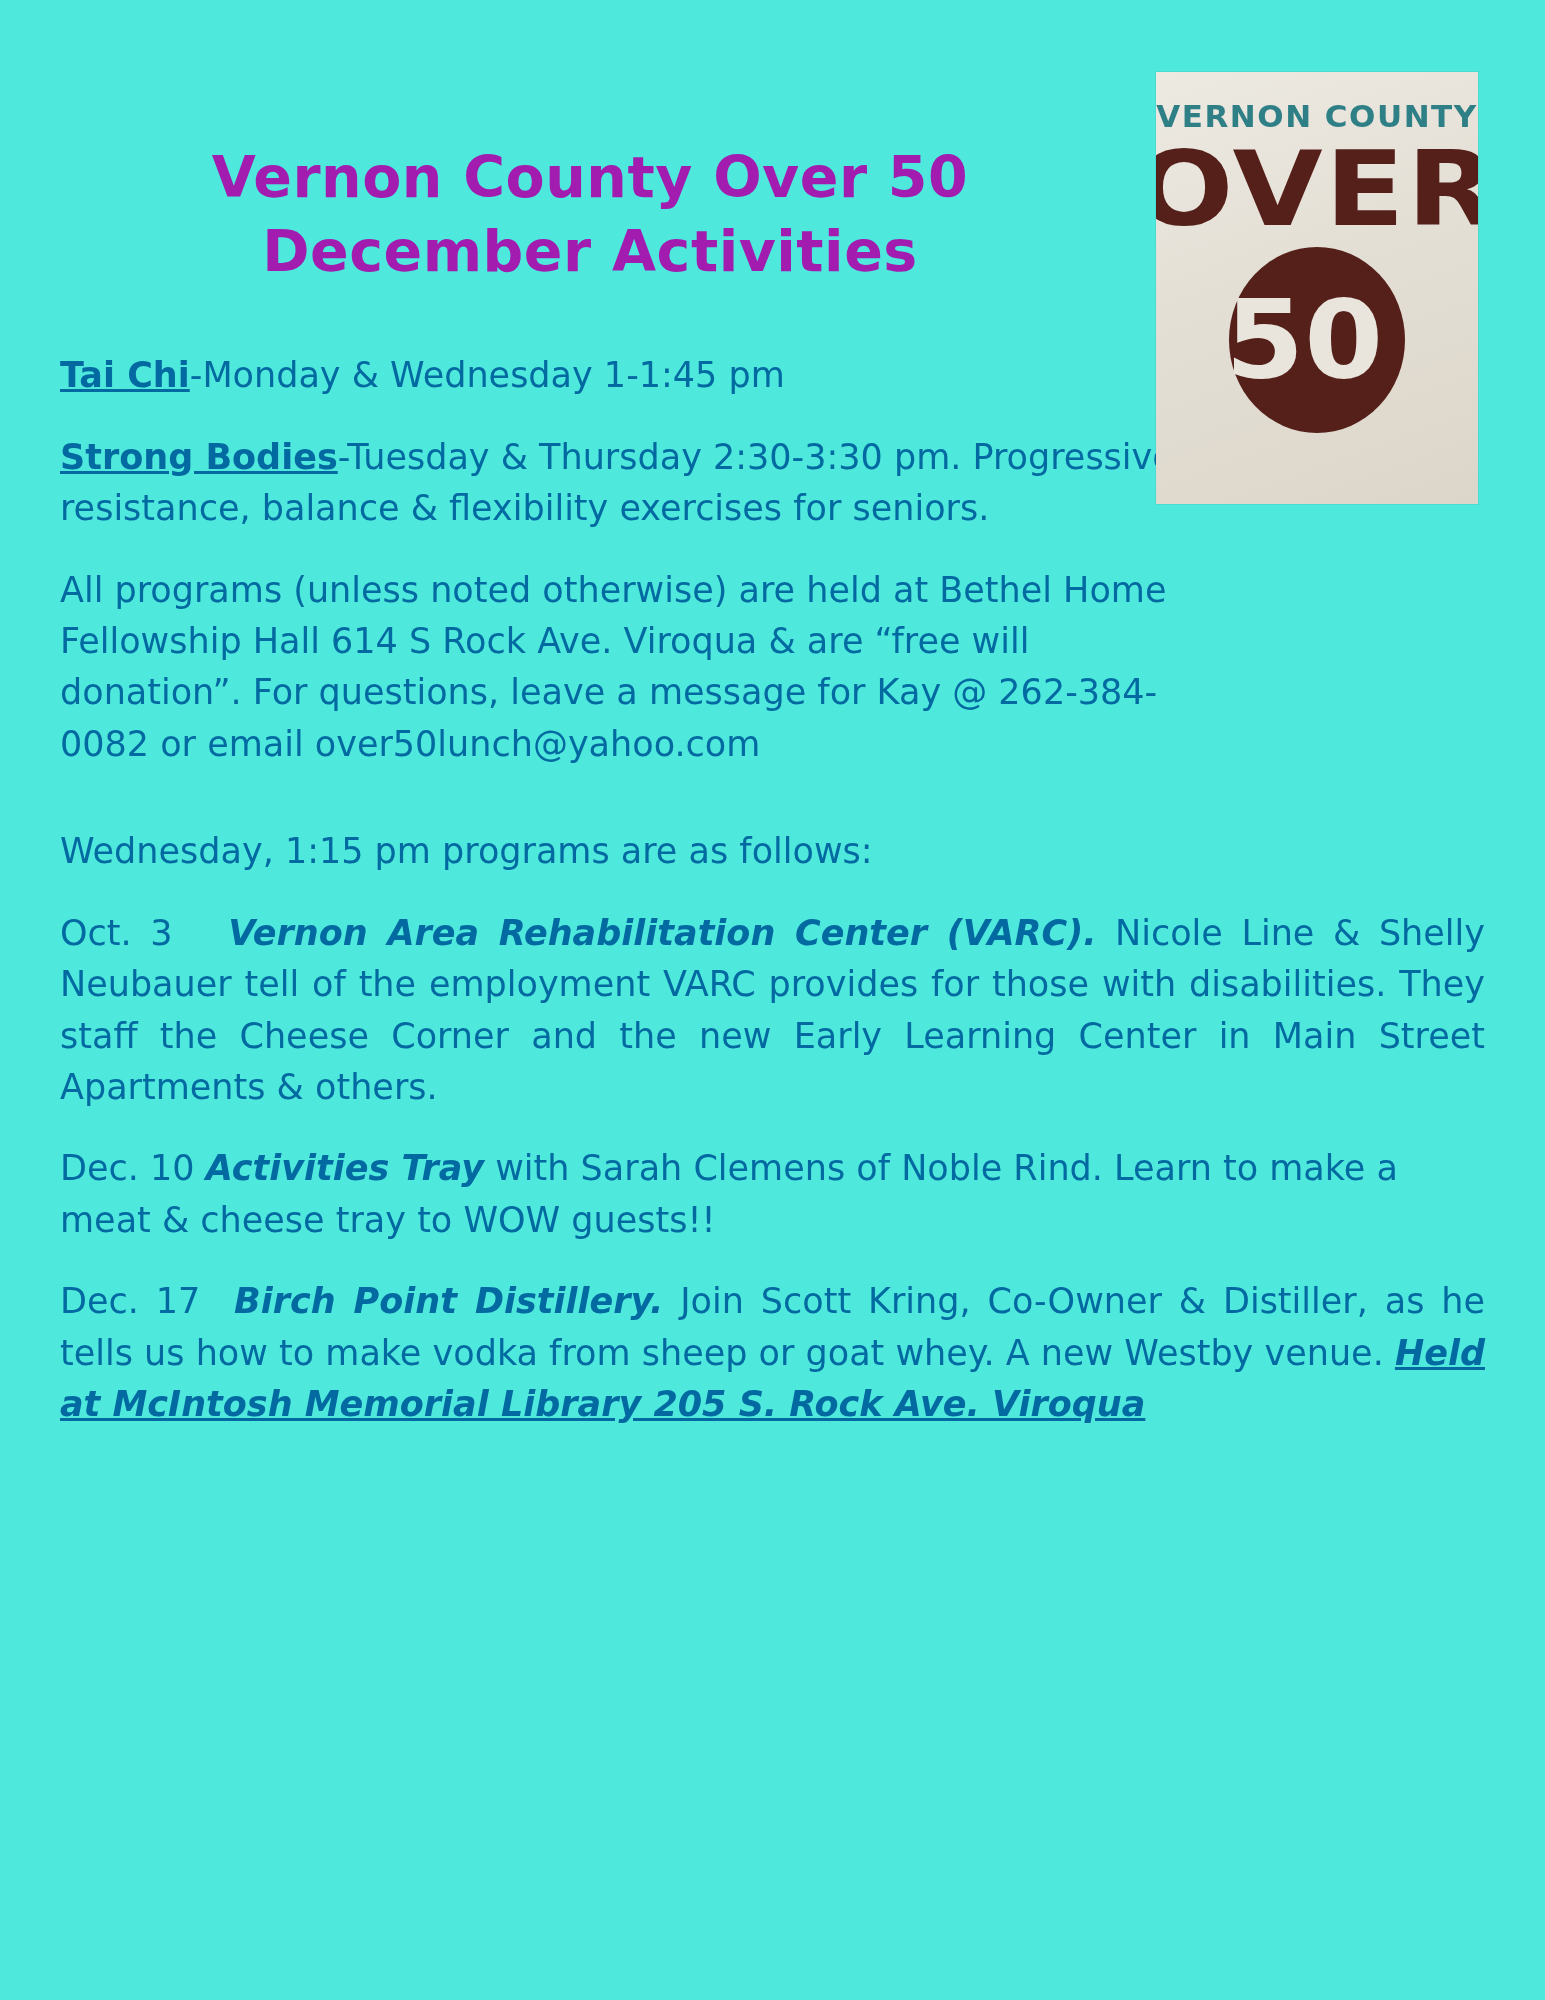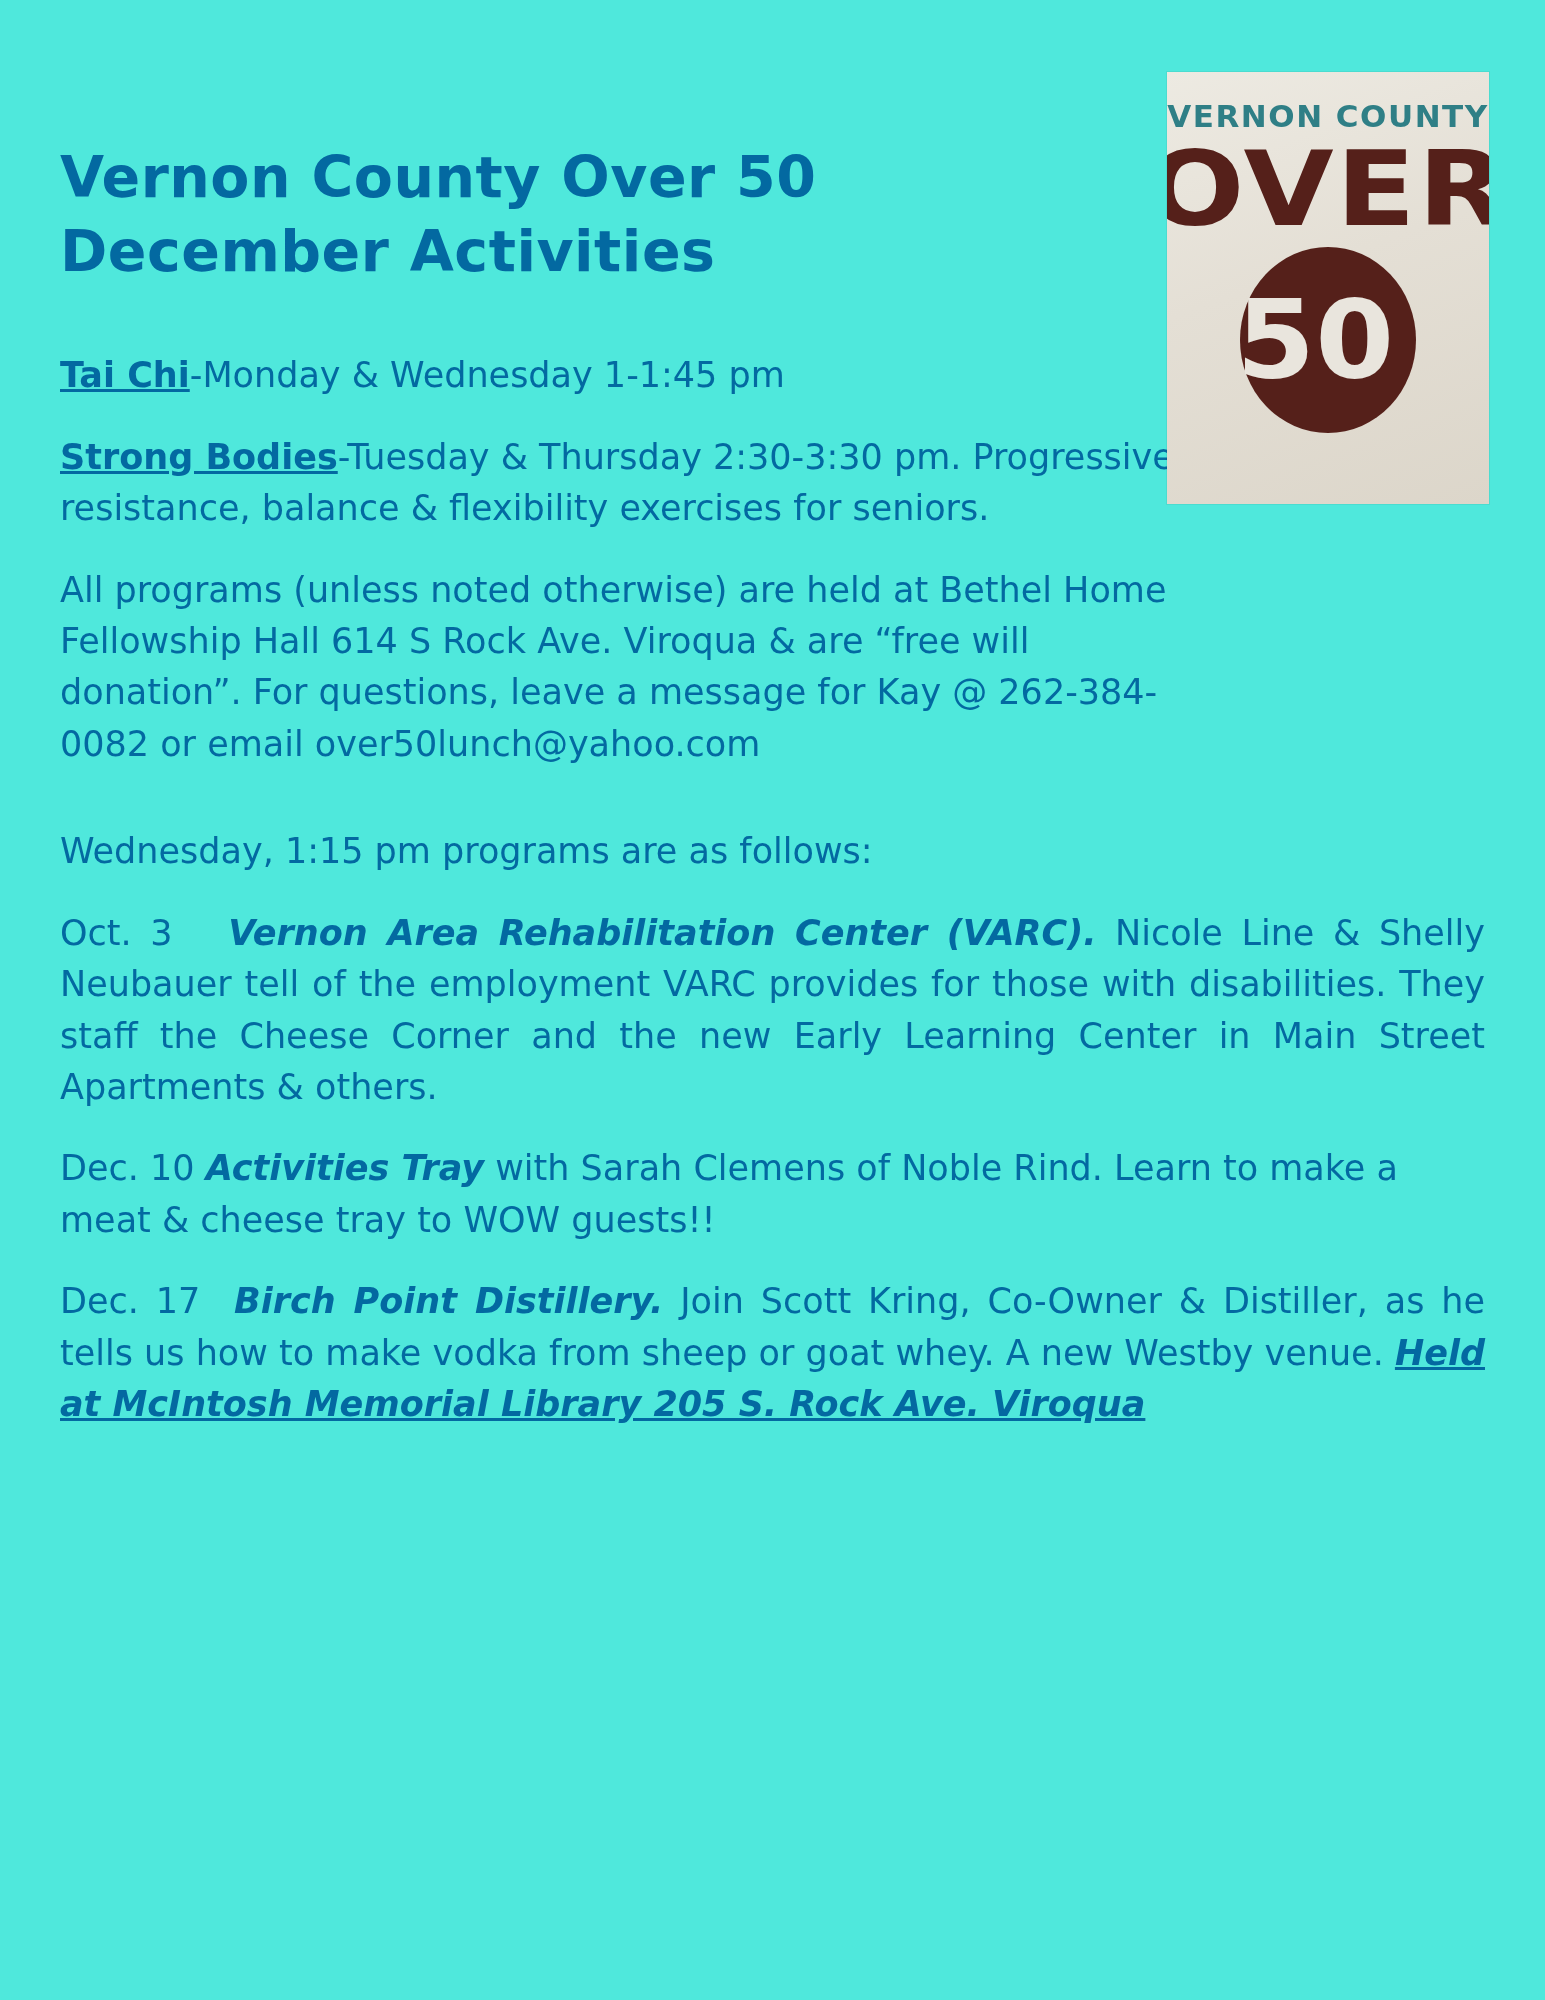--- a/index.html
+++ b/index.html
@@ -20,21 +20,21 @@
     width: 1545px;
     height: 2000px;
     box-sizing: border-box;
     padding: 0 60px;
   }
 
   
   .logo-box {
     position: absolute;
     top: 72px;
-    right: 56px;
+    right: 67px;
     width: 322px;
     height: 432px;
     background: #E9E5DD;
     overflow: hidden;
     box-shadow: 0 0 0 1px rgba(0,0,0,0.05);
   }
   .logo-inner {
     width: 100%;
     height: 100%;
     background: linear-gradient(160deg, #EDEAE2 0%, #E4DFD5 45%, #DCD6CA 100%);
@@ -78,26 +78,26 @@
     color: #E9E5DD;
     line-height: 1;
     transform: scaleX(1.05);
   }
 
   
   .title {
     margin: 0;
     padding-top: 140px;
     width: 1060px;
-    text-align: left;
+    text-align: center;
     font-size: 57px;
     font-weight: bold;
     line-height: 1.30;
     letter-spacing: 0.5px;
-    color: #0369a1;
+    color: #a21caf;
   }
   .title .line2 { display: block; }
 
   
   .content {
     margin-top: 62px;
   }
   p.para {
     margin: 0 0 30px 0;
     font-size: 35px;

